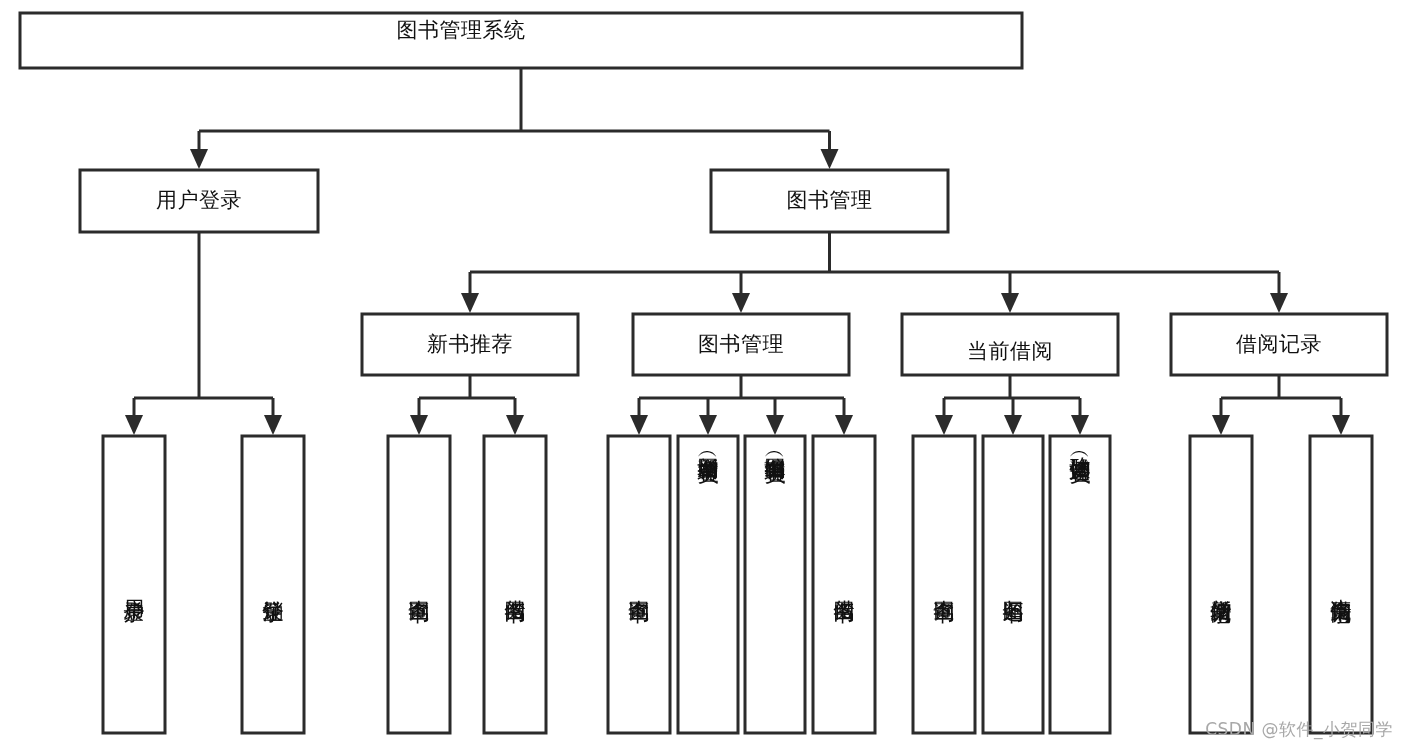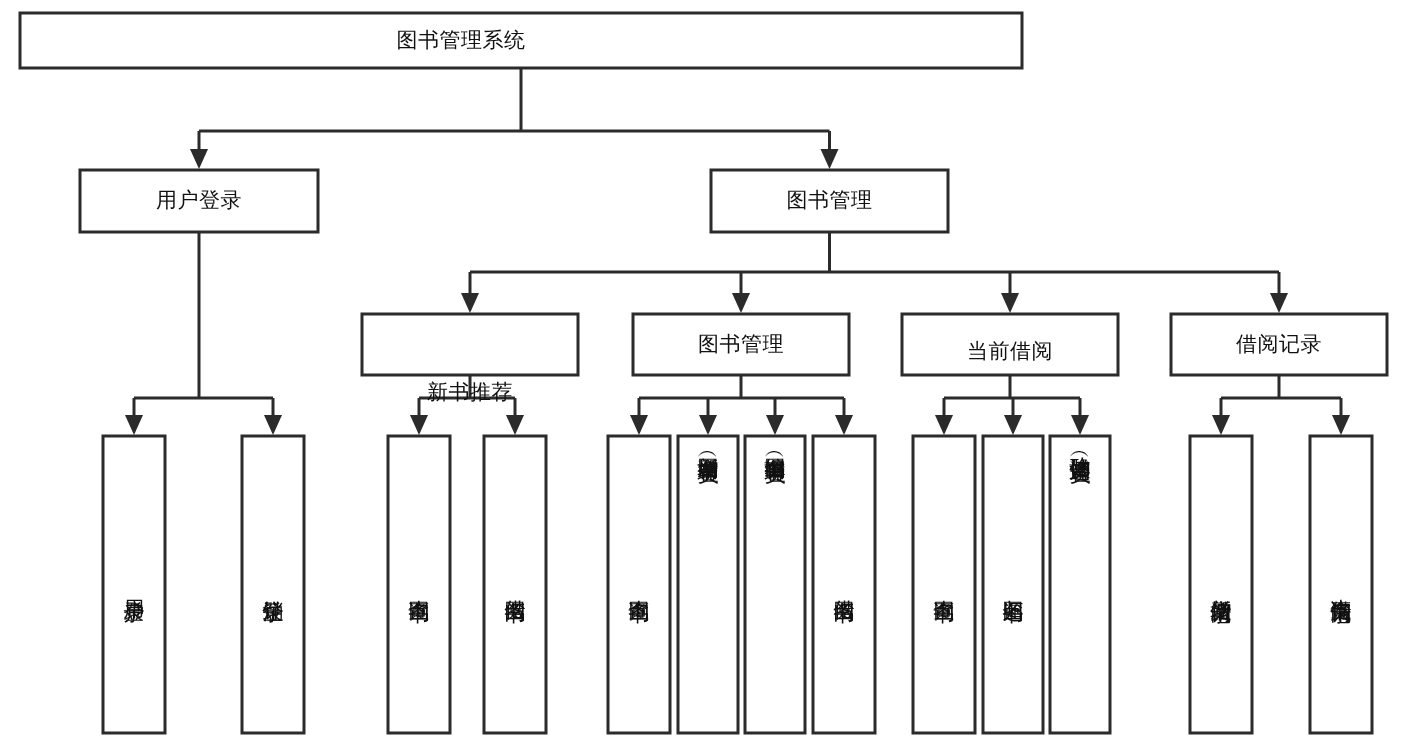--- a/index.html
+++ b/index.html
@@ -157,42 +157,43 @@
         <rect x="813" y="436" width="62" height="297" class="box-rect"></rect>
         <rect x="913" y="436" width="62" height="297" class="box-rect"></rect>
         <rect x="983" y="436" width="60" height="297" class="box-rect"></rect>
         <rect x="1050" y="436" width="60" height="297" class="box-rect"></rect>
         <rect x="1190" y="436" width="62" height="297" class="box-rect"></rect>
         <rect x="1310" y="436" width="62" height="297" class="box-rect"></rect>
       </g>
   </svg>
 
   <div id="labels">
-      <div class="node-label-h" style="left: 20px; top: 13px; width: 882px; height: 55px;">图书管理系统</div>
+      <div class="node-label-h" style="left: 20px; top: 3px; width: 882px; height: 55px;">图书管理系统</div>
       <div class="node-label-h" style="left: 80px; top: 170px; width: 238px; height: 62px;">用户登录</div>
       <div class="node-label-h" style="left: 711px; top: 170px; width: 237px; height: 62px; text-align: center;">图书管理</div>
-      <div class="node-label-h" style="left: 362px; top: 314px; width: 216px; height: 61px; margin-top: 48px;">新书推荐</div>
+      <div class="node-label-h" style="left: 362px; top: 314px; width: 216px; height: 61px;">新书推荐</div>
       <div class="node-label-h" style="left: 633px; top: 314px; width: 216px; height: 61px;">图书管理</div>
       <div class="node-label-h" style="left: 902px; top: 314px; width: 216px; height: 75px;">当前借阅</div>
       <div class="node-label-h" style="left: 1171px; top: 314px; width: 216px; height: 61px;">借阅记录</div>
       <div class="node-label-v" style="left: 103px; top: 436px; width: 62px; height: 297px;">用户登录</div>
       <div class="node-label-v" style="left: 242px; top: 436px; width: 62px; height: 297px;">注销登录</div>
       <div class="node-label-v" style="left: 388px; top: 436px; width: 62px; height: 297px;">查询图书</div>
       <div class="node-label-v" style="left: 484px; top: 436px; width: 62px; height: 297px;">借阅图书</div>
       <div class="node-label-v" style="left: 608px; top: 436px; width: 62px; height: 297px;">查询图书</div>
       <div class="node-label-v" style="left: 678px; top: 436px; width: 60px; height: 297px; justify-content: flex-start; padding-top: 4px; box-sizing: border-box;">新增图书（管理员）</div>
       <div class="node-label-v" style="left: 745px; top: 436px; width: 60px; height: 297px; justify-content: flex-start; padding-top: 4px; box-sizing: border-box;">编辑图书（管理员）</div>
       <div class="node-label-v" style="left: 813px; top: 436px; width: 62px; height: 297px;">借阅图书</div>
       <div class="node-label-v" style="left: 913px; top: 436px; width: 62px; height: 297px;">查询图书</div>
       <div class="node-label-v" style="left: 983px; top: 436px; width: 60px; height: 297px;">归还图书</div>
       <div class="node-label-v" style="left: 1050px; top: 436px; width: 60px; height: 297px; justify-content: flex-start; padding-top: 4px; box-sizing: border-box;">确认归还（管理员）</div>
       <div class="node-label-v" style="left: 1190px; top: 436px; width: 62px; height: 297px;">新增借阅记录</div>
       <div class="node-label-v" style="left: 1310px; top: 436px; width: 62px; height: 297px;">查询借阅记录</div>
     </div>
 
+  <div class="watermark">CSDN @软件_小贺同学</div>
 <div class="hit" title="图书管理系统" style="left: 20px; top: 13px; width: 1002px; height: 55px;"></div>
     <div class="hit" title="用户登录" style="left: 80px; top: 170px; width: 238px; height: 62px;"></div>
     <div class="hit" title="图书管理" style="left: 711px; top: 170px; width: 237px; height: 62px;"></div>
     <div class="hit" title="新书推荐" style="left: 362px; top: 314px; width: 216px; height: 61px;"></div>
     <div class="hit" title="图书借阅" style="left: 633px; top: 314px; width: 216px; height: 61px;"></div>
     <div class="hit" title="当前借阅" style="left: 902px; top: 314px; width: 216px; height: 61px;"></div>
     <div class="hit" title="借阅记录" style="left: 1171px; top: 314px; width: 216px; height: 61px;"></div>
     <div class="hit" title="用户登录" style="left: 103px; top: 436px; width: 62px; height: 297px;"></div>
     <div class="hit" title="注销登录" style="left: 242px; top: 436px; width: 62px; height: 297px;"></div>
     <div class="hit" title="查询图书" style="left: 388px; top: 436px; width: 62px; height: 297px;"></div>

